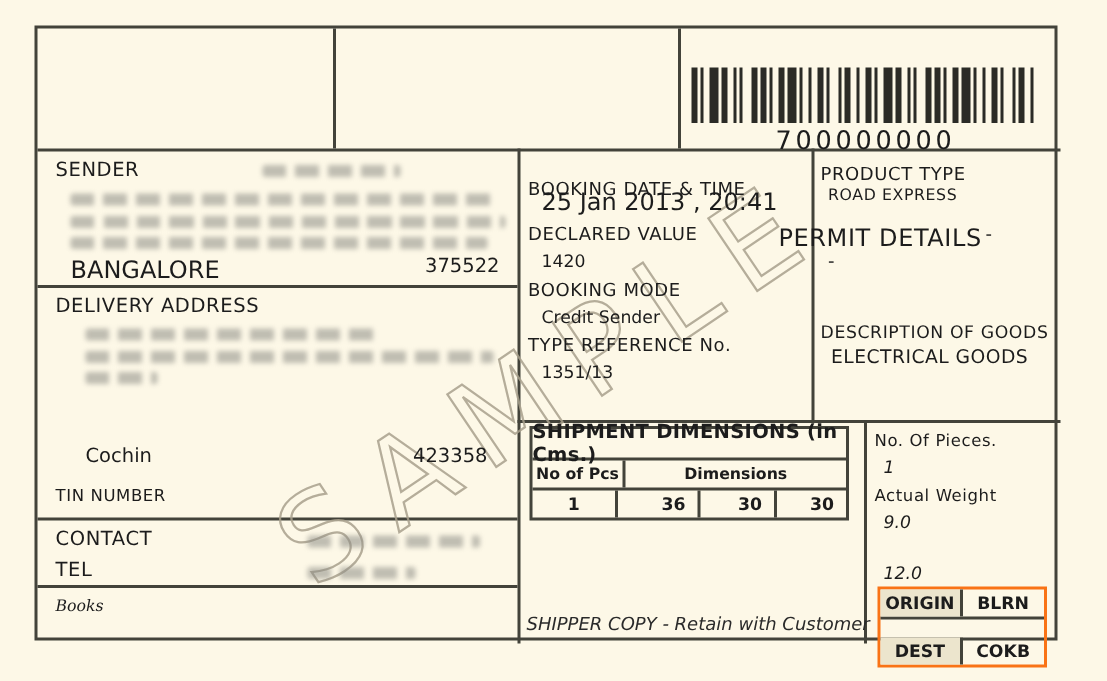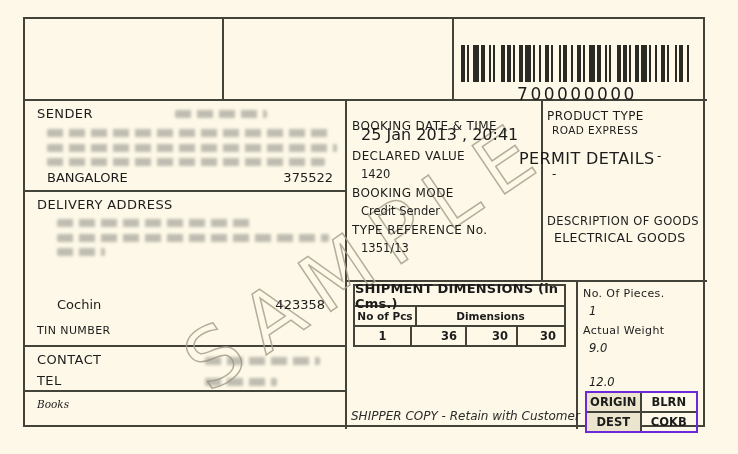--- a/index.html
+++ b/index.html
@@ -46,23 +46,23 @@
   .dims .cell:last-child { border-right:none; }
   .dims .title-row { height:21px; font-size:13px; font-weight:bold;
           display:flex; align-items:center; justify-content:center; letter-spacing:.2px;
           border-bottom:2px solid #43433a; }
   .dims .hdr { height:18px; font-size:10.5px; }
   .dims .valrow .cell { height:18px; font-size:11.5px; justify-content:flex-end; padding-right:8px; }
   .dims .valrow .cell.first { justify-content:center; padding-right:0; }
 
   
   .odtable { position:absolute; left:560px; top:372px; width:113px;
-          border:2px solid #6d28d9; }
+          border:2px solid #f97316; }
   .odtable .trow { display:flex; border-bottom:2px solid #43433a; }
-  .odtable .trow:last-child { border-bottom:none; }
+  .odtable .trow:last-child { border-bottom:none;margin-top:12px; }
   .odtable .cell { width:50%; height:18px; display:flex; align-items:center; justify-content:center;
           font-size:11.5px; font-weight:bold; border-right:2px solid #43433a; }
   .odtable .cell:last-child { border-right:none; }
   .odtable .keycell { background:#ece5cd; }
 
   .watermark { position:absolute; left:0; top:0; pointer-events:none; }
 </style>
 </head>
 <body>
 
@@ -158,21 +158,21 @@
         <div class="bar" style="width: 2px;"></div>
         <div class="gap" style="width: 4px;"></div>
       </div>
     <div class="barcode-number">700000000</div>
 
     <div class="lbl" style="left:12px; top:87px; font-size:13px;">SENDER</div>
     <div class="redact" style="left:150px; top:91px; width:92px;"></div>
     <div class="redact" style="left:22px; top:110px; width:282px;"></div>
     <div class="redact" style="left:22px; top:125px; width:290px;"></div>
     <div class="redact" style="left:22px; top:139px; width:278px;"></div>
-    <div class="val" style="left:22px; top:151px; font-size:13px;">BANGALORE</div>
+    <div class="val" style="left:22px; top:151px; font-size:16px;">BANGALORE</div>
     <div class="val" style="left:238px; top:151px; width:70px; text-align:right; font-size:13px;">375522</div>
 
     <div class="lbl" style="left:12px; top:178px; font-size:13px;">DELIVERY ADDRESS</div>
     <div class="redact" style="left:32px; top:200px; width:196px;"></div>
     <div class="redact" style="left:32px; top:215px; width:272px;"></div>
     <div class="redact" style="left:32px; top:229px; width:48px;"></div>
     <div class="val" style="left:32px; top:278px; font-size:13px;">Cochin</div>
     <div class="val" style="left:230px; top:278px; width:70px; text-align:right; font-size:13px;">423358</div>
     <div class="lbl" style="left:12px; top:305px; font-size:11px;">TIN NUMBER</div>
 

